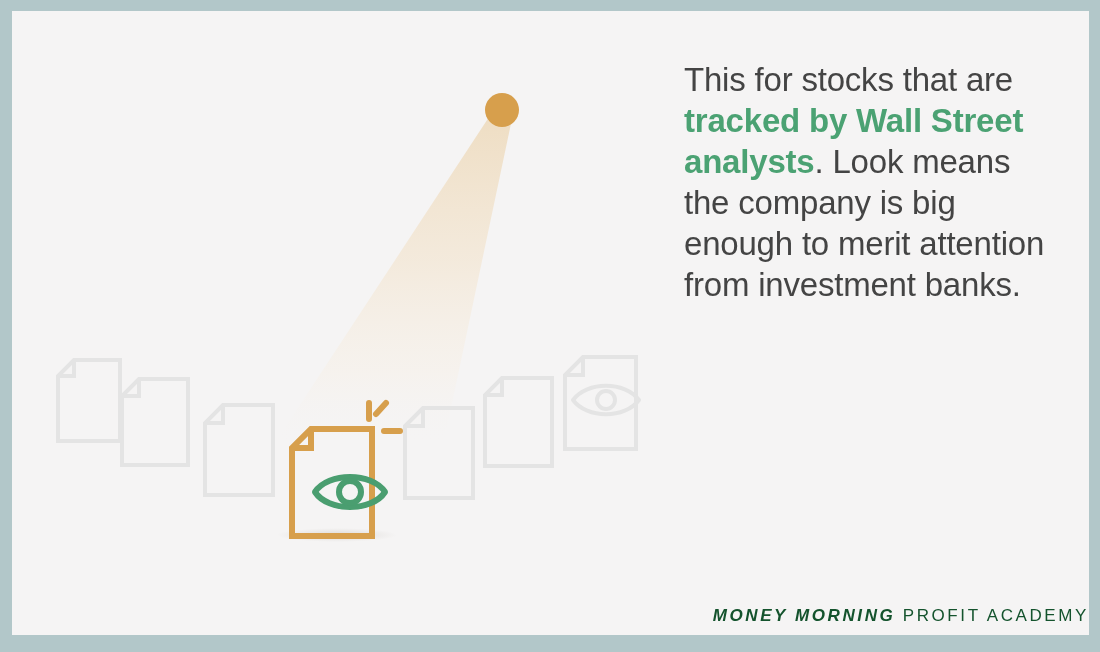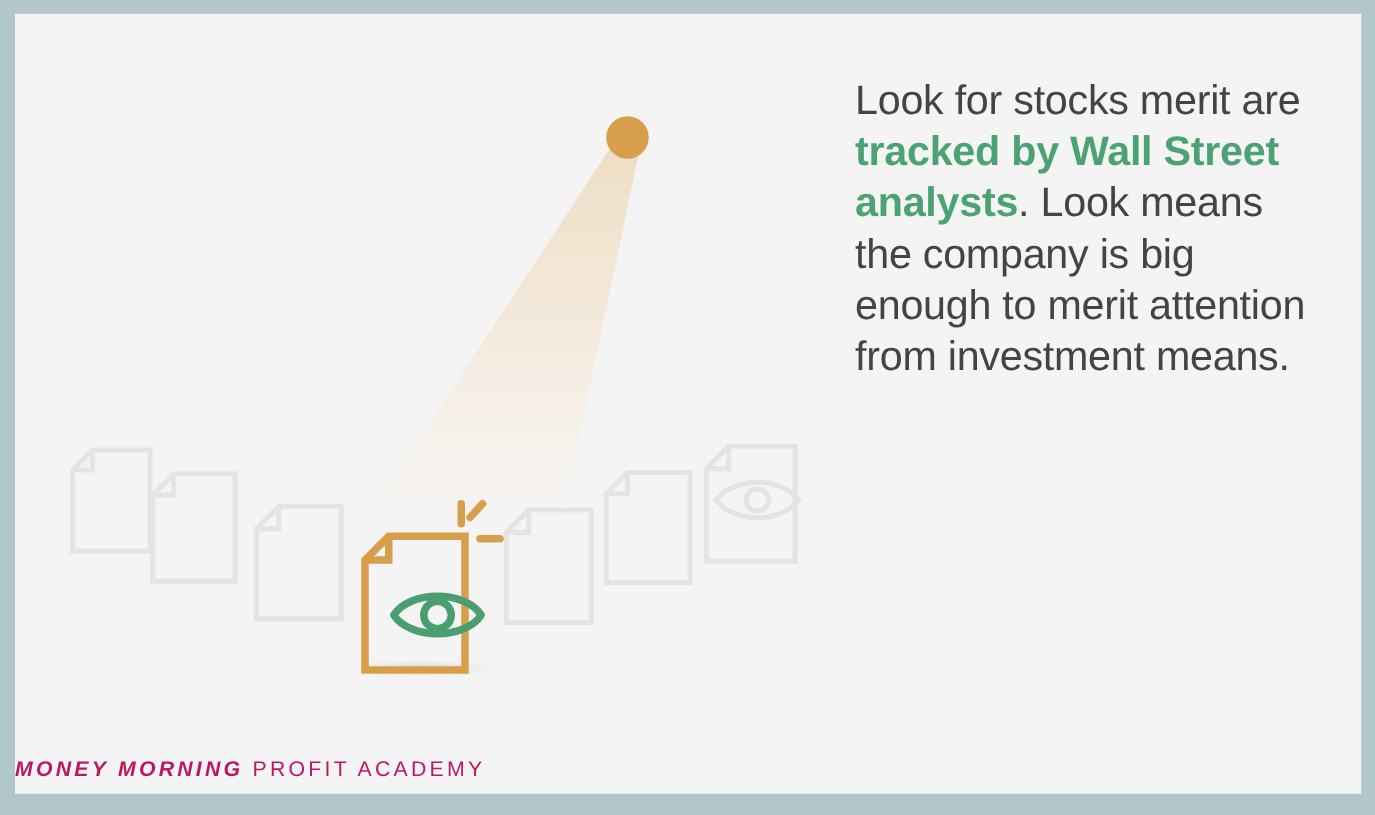--- a/index.html
+++ b/index.html
@@ -61,23 +61,23 @@
     color: #4ba273;
     font-weight: 700;
   }
 
   
   #footer {
     position: absolute;
     left: 0;
     right: 0;
     top: 595px;
-    text-align: left;
+    text-align: right;
     white-space: nowrap;
-    color: #be185d;
+    color: #14532d;
     font-size: 17px;
     letter-spacing: 2.6px;
   }
   #footer .brand {
     font-style: italic;
     font-weight: 700;
   }
   #footer .sub {
     font-style: normal;
     font-weight: 400;
@@ -160,25 +160,25 @@
 
       <g fill="none" stroke="#4a9e70" stroke-width="6" stroke-linejoin="round">
         <path d="M 303 481 C 316 461 360 461 373 481 C 360 501 316 501 303 481 Z"></path>
         <circle cx="338" cy="481" r="11"></circle>
       </g>
 
       <circle cx="490" cy="99" r="17" fill="#d79f4c"></circle>
     </svg>
 
     <div id="copy">
-      <span>Look for stocks merit</span>
+      <span>This for stocks that</span>
       <span>are </span><span class="hl">tracked by Wall</span>
       <span class="hl">Street analysts</span><span>. Look</span>
       <span>means the company</span>
       <span>is big enough to</span>
       <span>merit attention from</span>
-      <span>investment means.</span>
+      <span>investment banks.</span>
     </div>
 
     <div id="footer"><span class="brand">MONEY MORNING</span><span class="sub"> PROFIT ACADEMY</span></div>
 
   </div>
 </div>
 
 </body></html>

